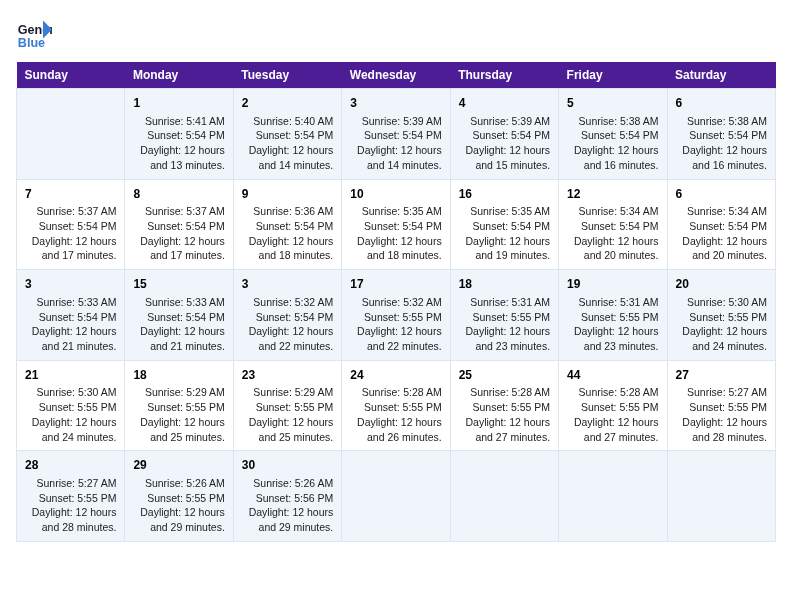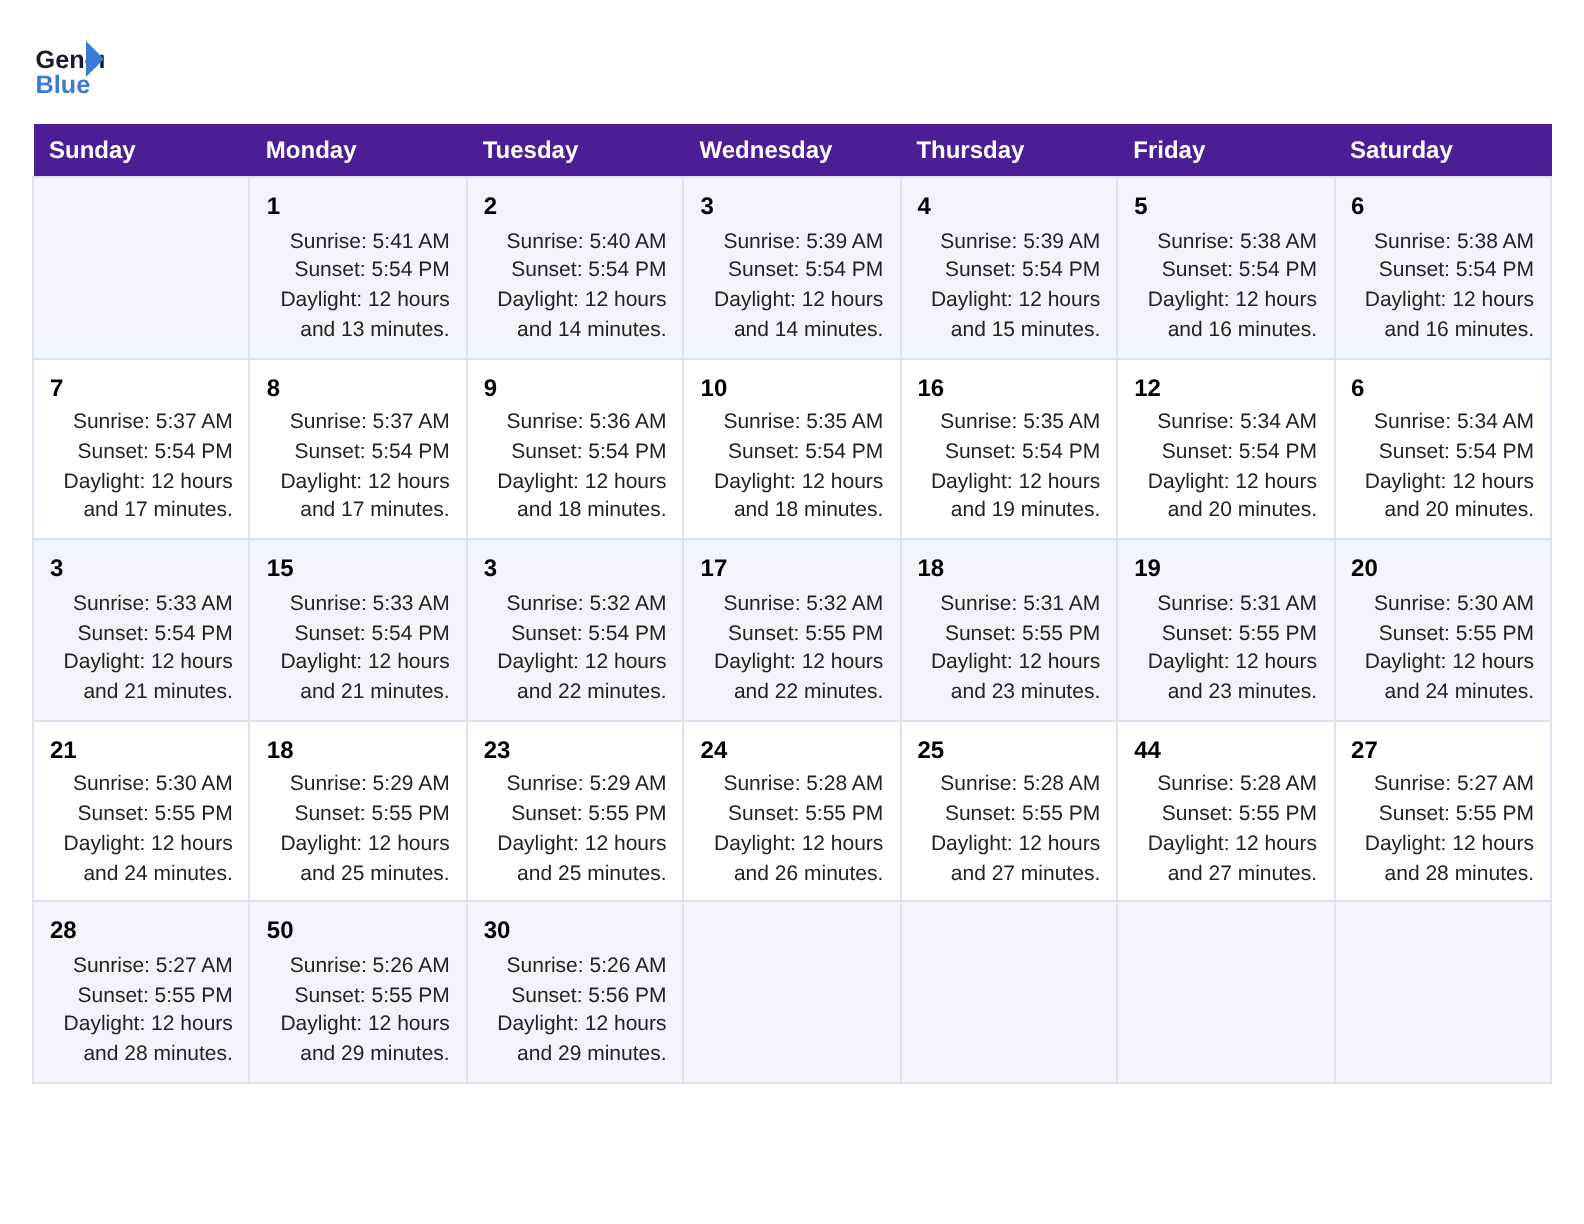--- a/index.html
+++ b/index.html
@@ -226,21 +226,21 @@
           <span class="day-num">27</span>
           <div class="cell-content">Sunrise: 5:27 AM<br>Sunset: 5:55 PM<br>Daylight: 12 hours<br>and 28 minutes.</div>
         </td>
       </tr>
       <tr>
         <td>
           <span class="day-num">28</span>
           <div class="cell-content">Sunrise: 5:27 AM<br>Sunset: 5:55 PM<br>Daylight: 12 hours<br>and 28 minutes.</div>
         </td>
         <td>
-          <span class="day-num">50</span>
+          <span class="day-num">29</span>
           <div class="cell-content">Sunrise: 5:26 AM<br>Sunset: 5:55 PM<br>Daylight: 12 hours<br>and 29 minutes.</div>
         </td>
         <td>
           <span class="day-num">30</span>
           <div class="cell-content">Sunrise: 5:26 AM<br>Sunset: 5:56 PM<br>Daylight: 12 hours<br>and 29 minutes.</div>
         </td>
         <td></td>
         <td></td>
         <td></td>
         <td></td>

